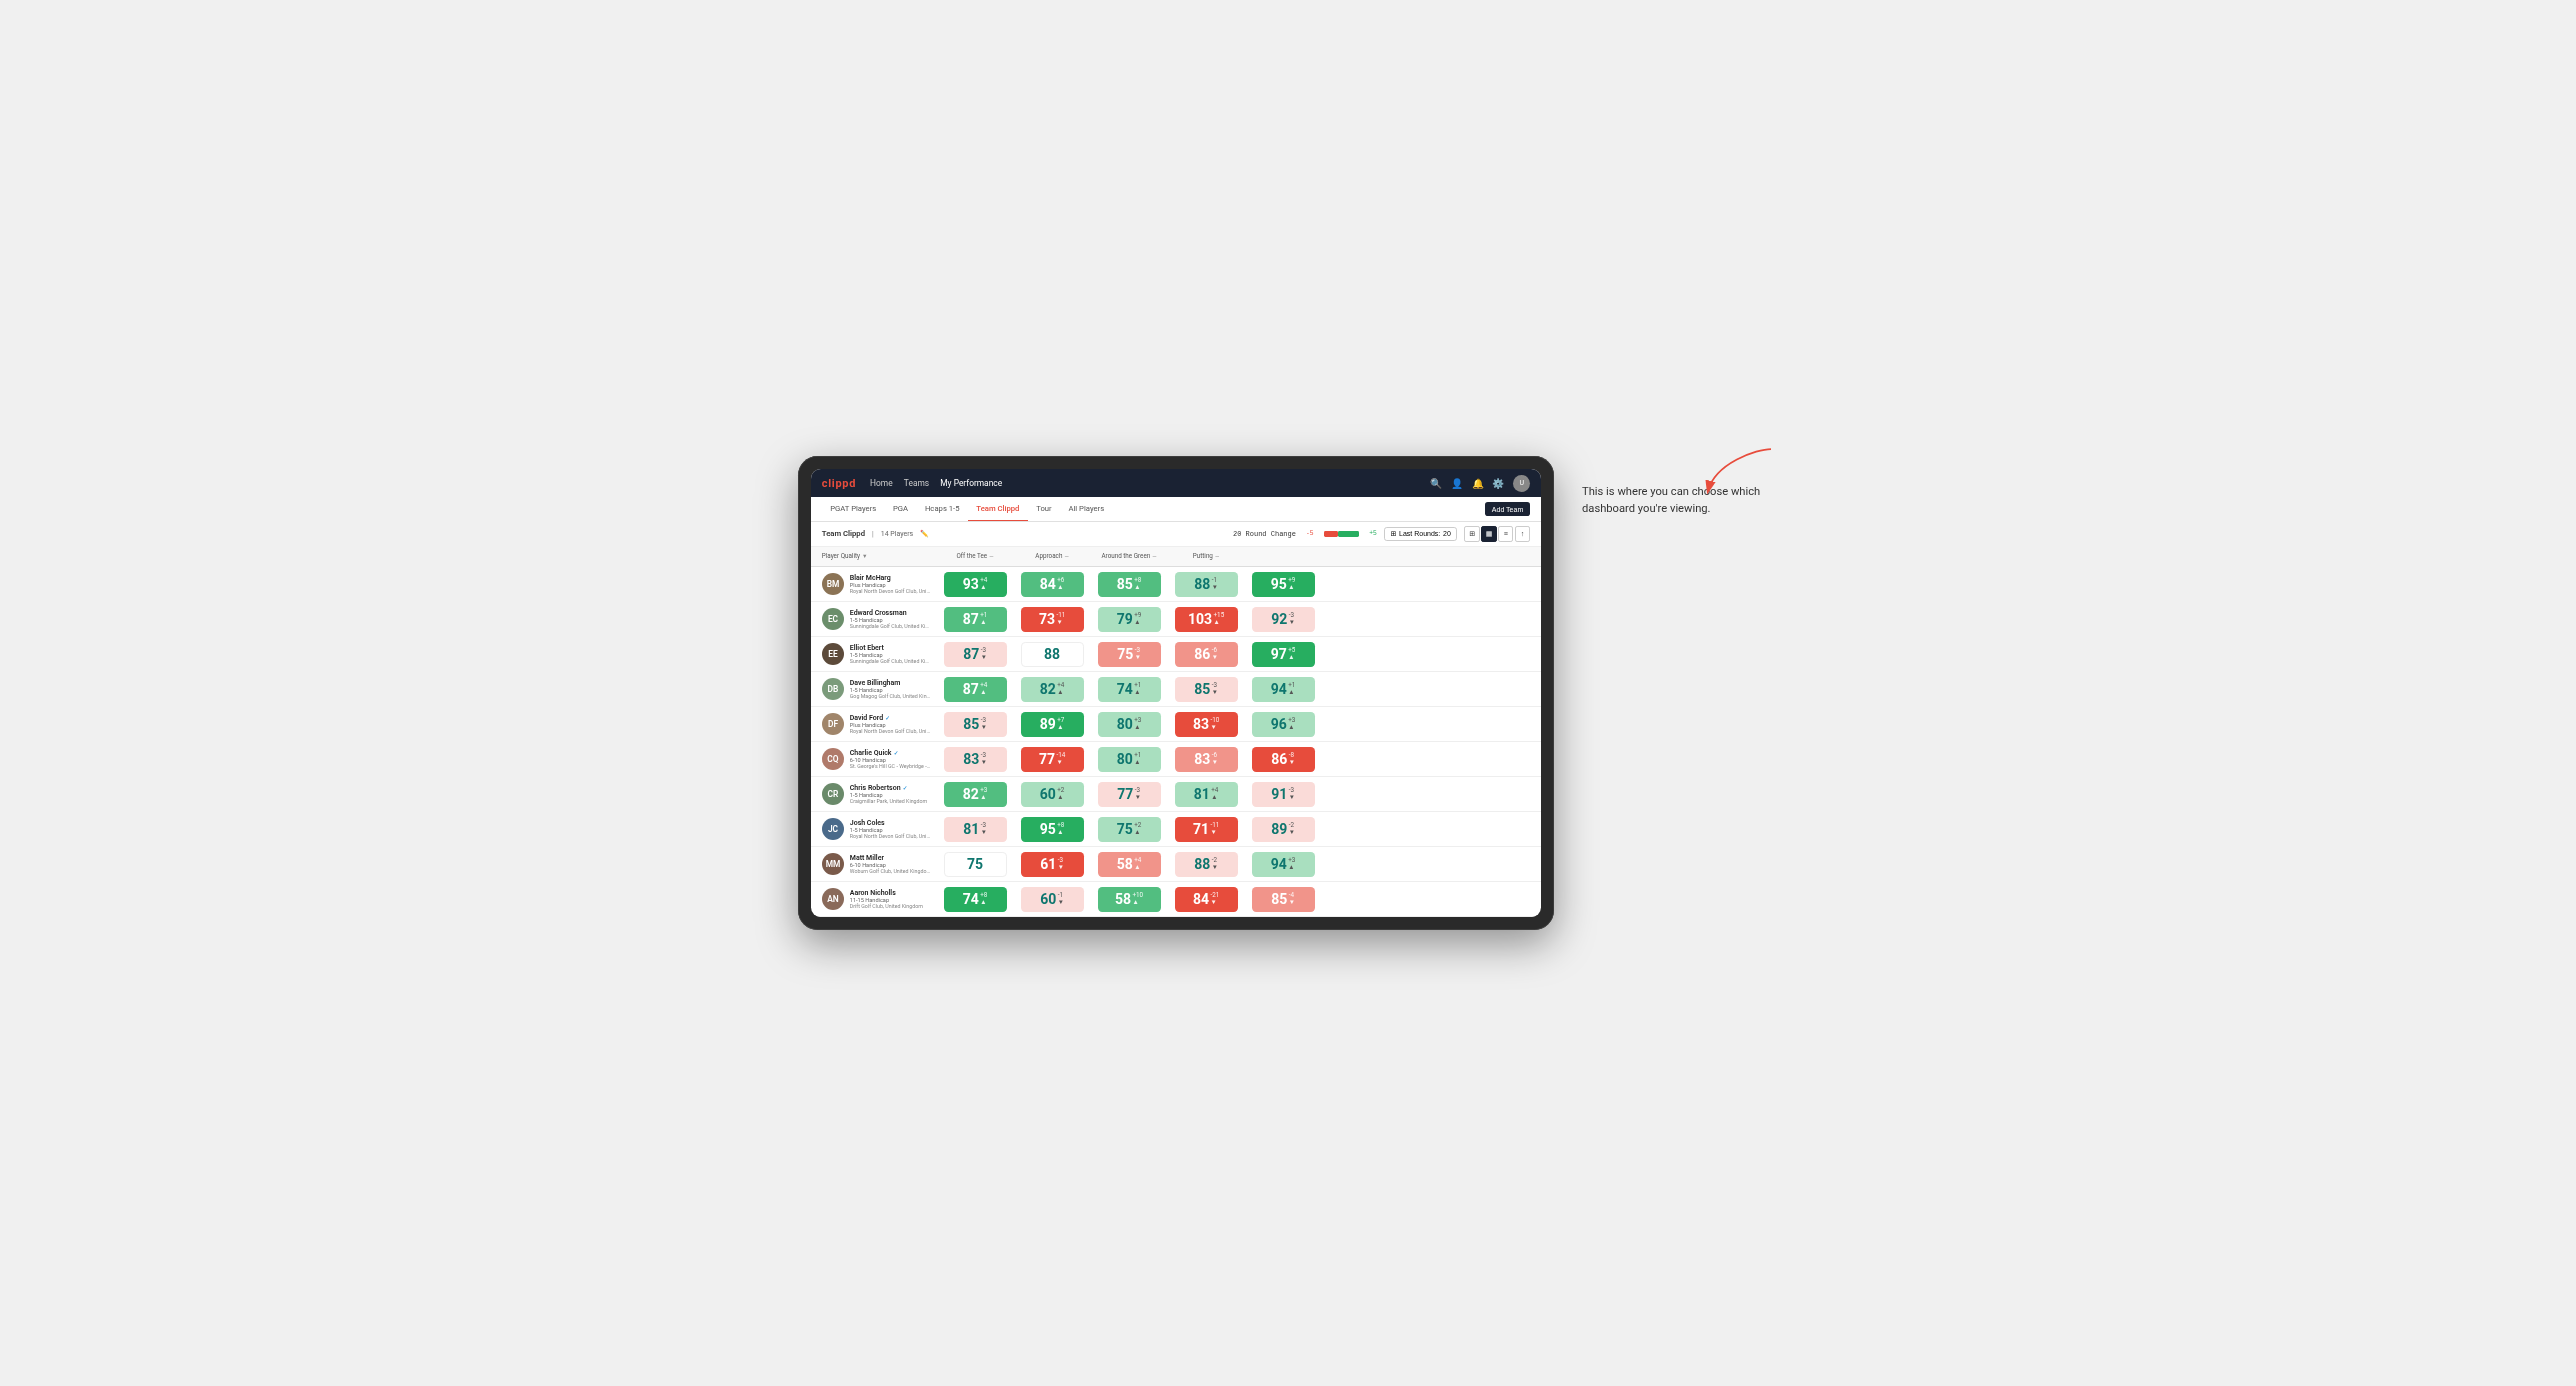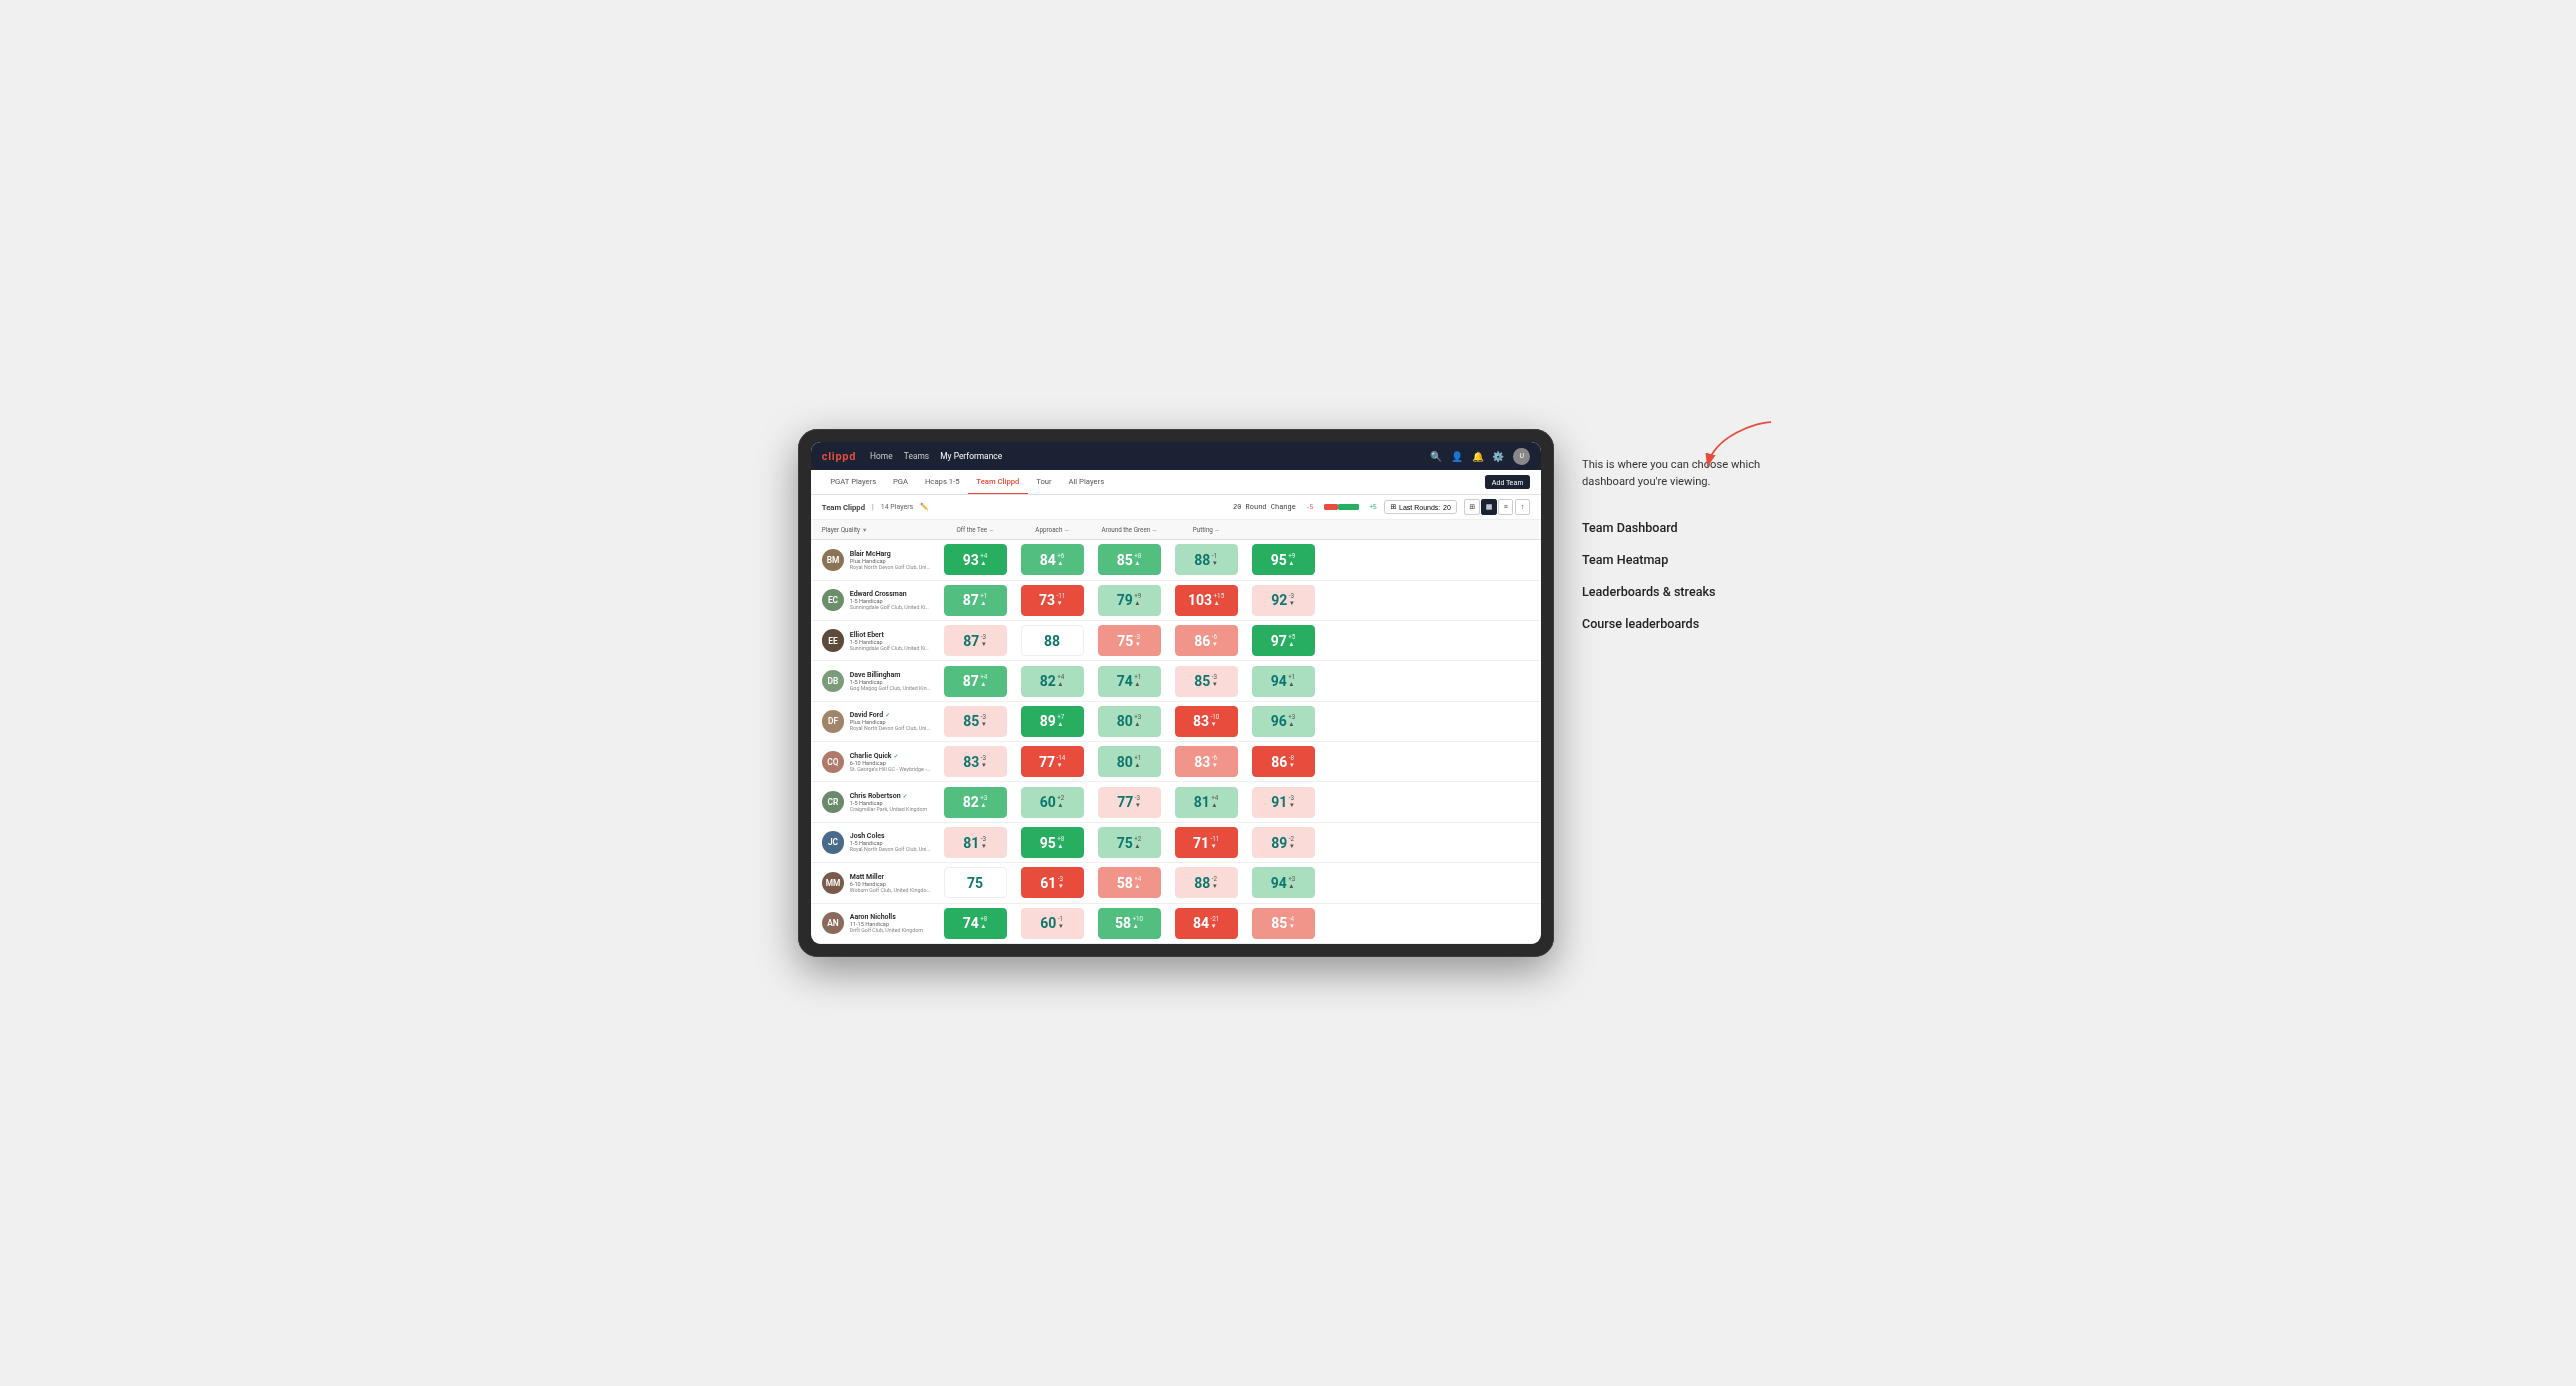--- a/index.html
+++ b/index.html
@@ -305,21 +305,21 @@
     .score-cell {
       display: flex;
       align-items: center;
       justify-content: center;
       padding: 4.2px 2.8px;
       min-height: 34px;
     }
 
     .score-box {
       width: 63px;
-      height: 31px;
+      height: 25px;
       border-radius: 4.2px;
       display: flex;
       align-items: center;
       justify-content: center;
       gap: 1.4px;
     }
 
     .score-value {
       font-size: 14px;
       font-weight: 700;
@@ -882,21 +882,15 @@
 
     <svg width="84" height="56" viewBox="0 0 120 80" class="arrow-svg">
       <path d="M 100 10 C 80 10, 20 30, 10 70" stroke="#e74c3c" stroke-width="2.5" fill="none" marker-end="url(#arrowhead)"></path>
       <defs>
         <marker id="arrowhead" markerWidth="8" markerHeight="6" refX="6" refY="3" orient="auto">
           <polygon points="0 0, 8 3, 0 6" fill="#e74c3c"></polygon>
         </marker>
       </defs>
     </svg>
 
-    <ul class="dashboard-options" id="dashboard-options">
-        <li class="dashboard-option">Team Dashboard</li>
-        <li class="dashboard-option">Team Heatmap</li>
-        <li class="dashboard-option">Leaderboards &amp; streaks</li>
-        <li class="dashboard-option">Course leaderboards</li>
-      </ul>
   </div>
 </div>
 
 
 </body></html>

